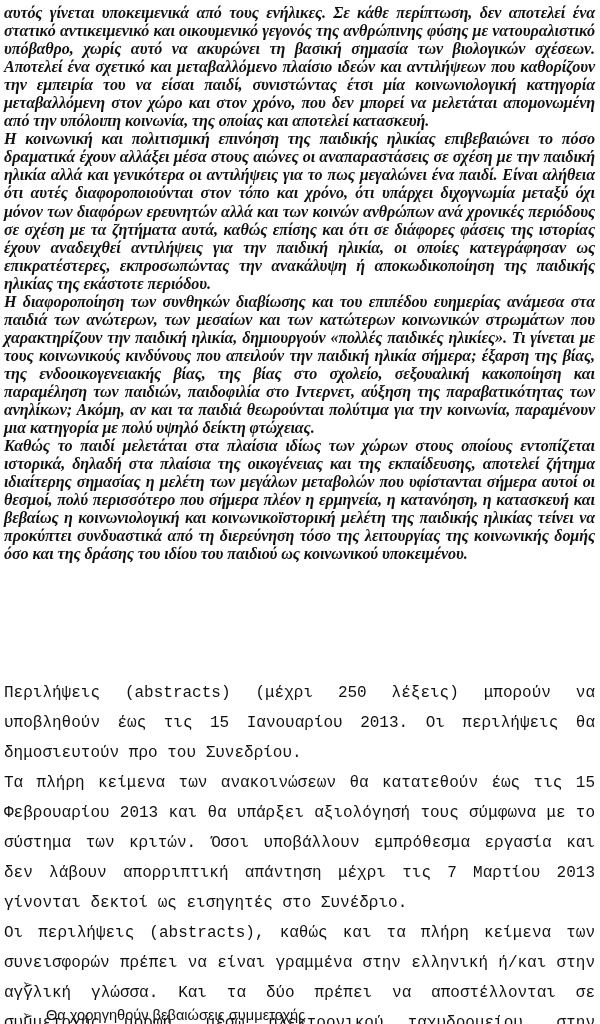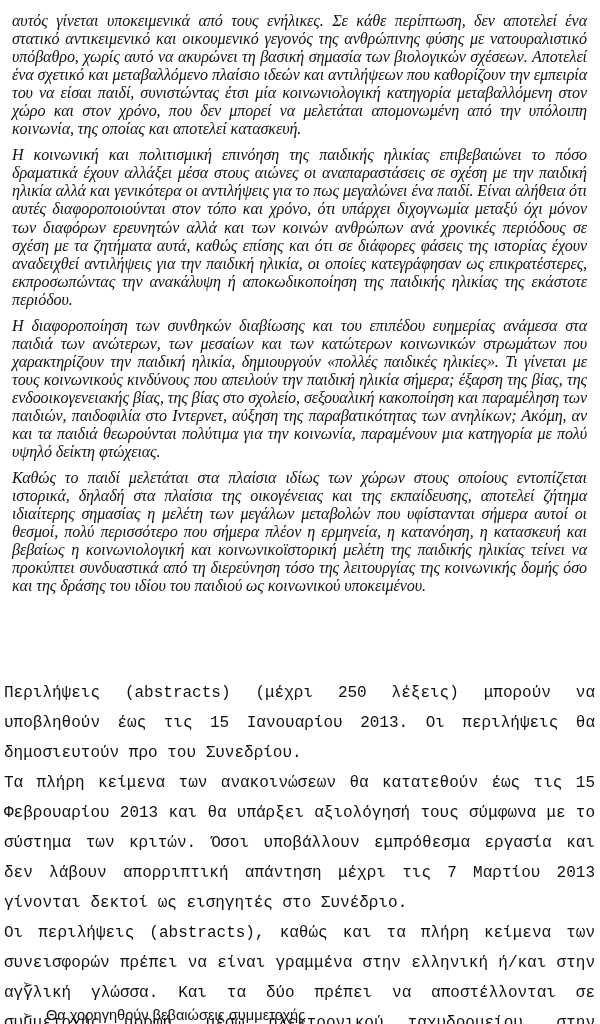--- a/index.html
+++ b/index.html
@@ -10,21 +10,21 @@
     .page { position: absolute; left: 0; top: 0; width: 600px; }
     .italic-block {
       position: absolute; left: 4px; top: 4px; width: 591px;
       font-family: "Liberation Serif", serif;
       font-style: italic;
       font-size: 16.1px;
       line-height: 18.05px;
       text-align: justify;
       letter-spacing: -0.1px;
     }
-    .italic-block p { margin: 8px; }
+    .italic-block p { margin: 0; font-weight: bold; }
     .normal-block {
       position: absolute; left: 4px; top: 678px; width: 591px;
       font-family: Liberation Mono, monospace;
       font-size: 16px;
       line-height: 30px;
       text-align: justify;
     }
     .normal-block p { margin: 0; }
     .email-link { color: #15803d; text-decoration: underline; }
     .bullets {

